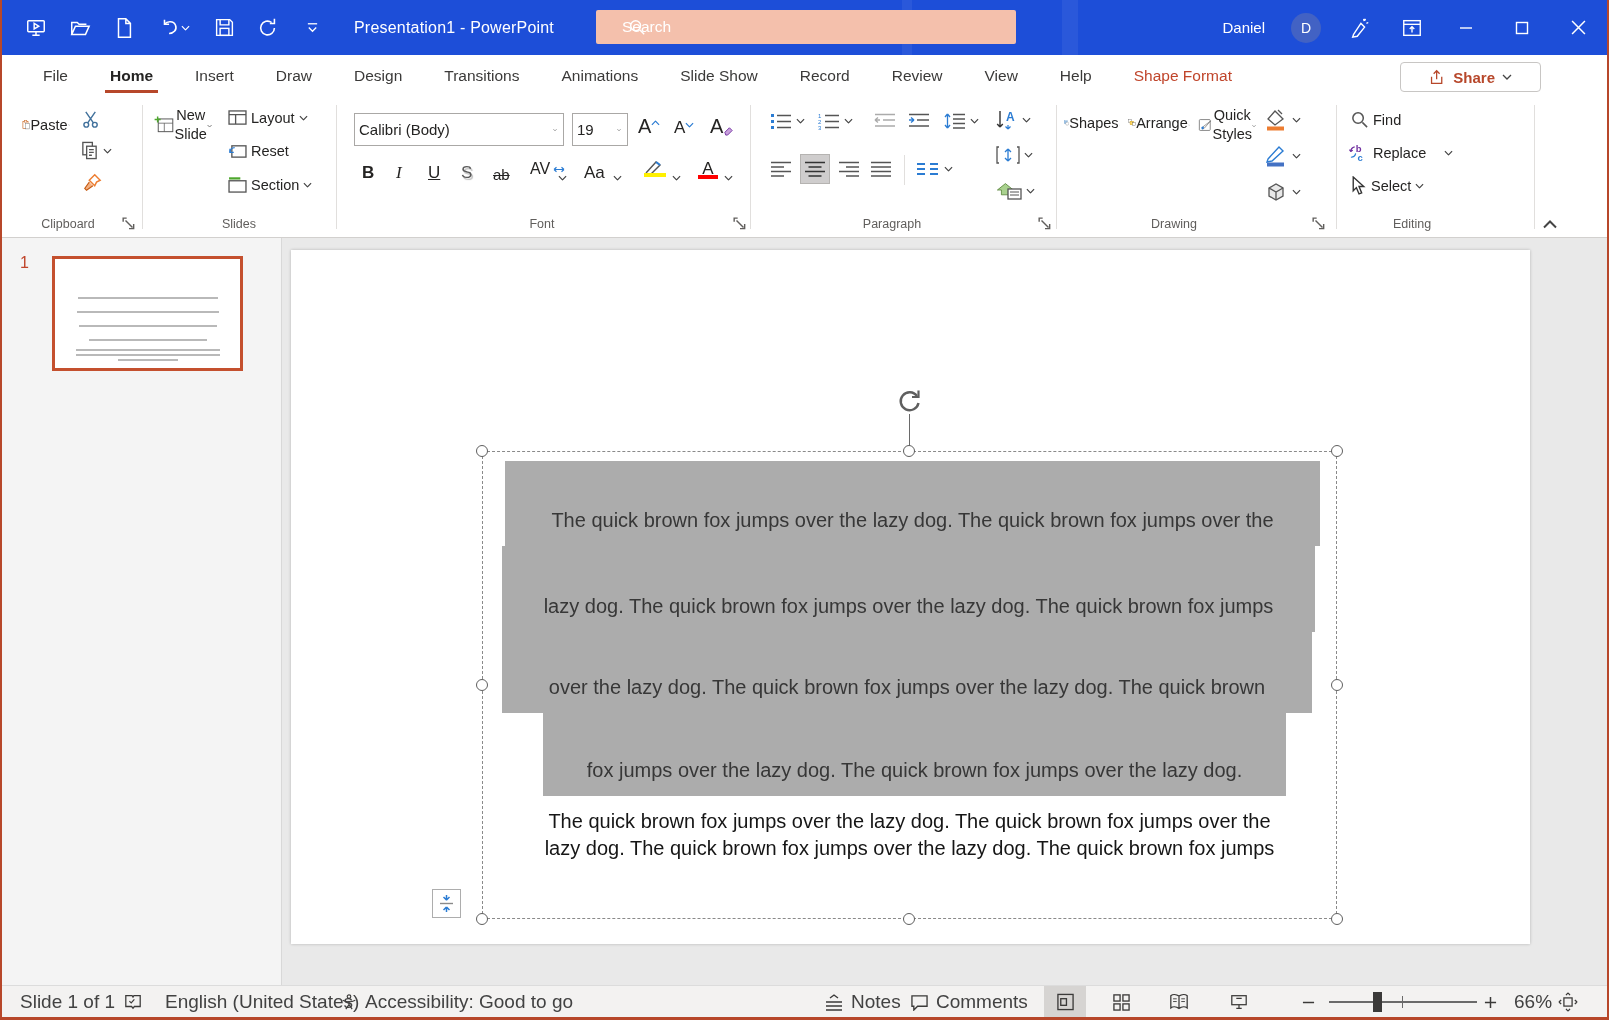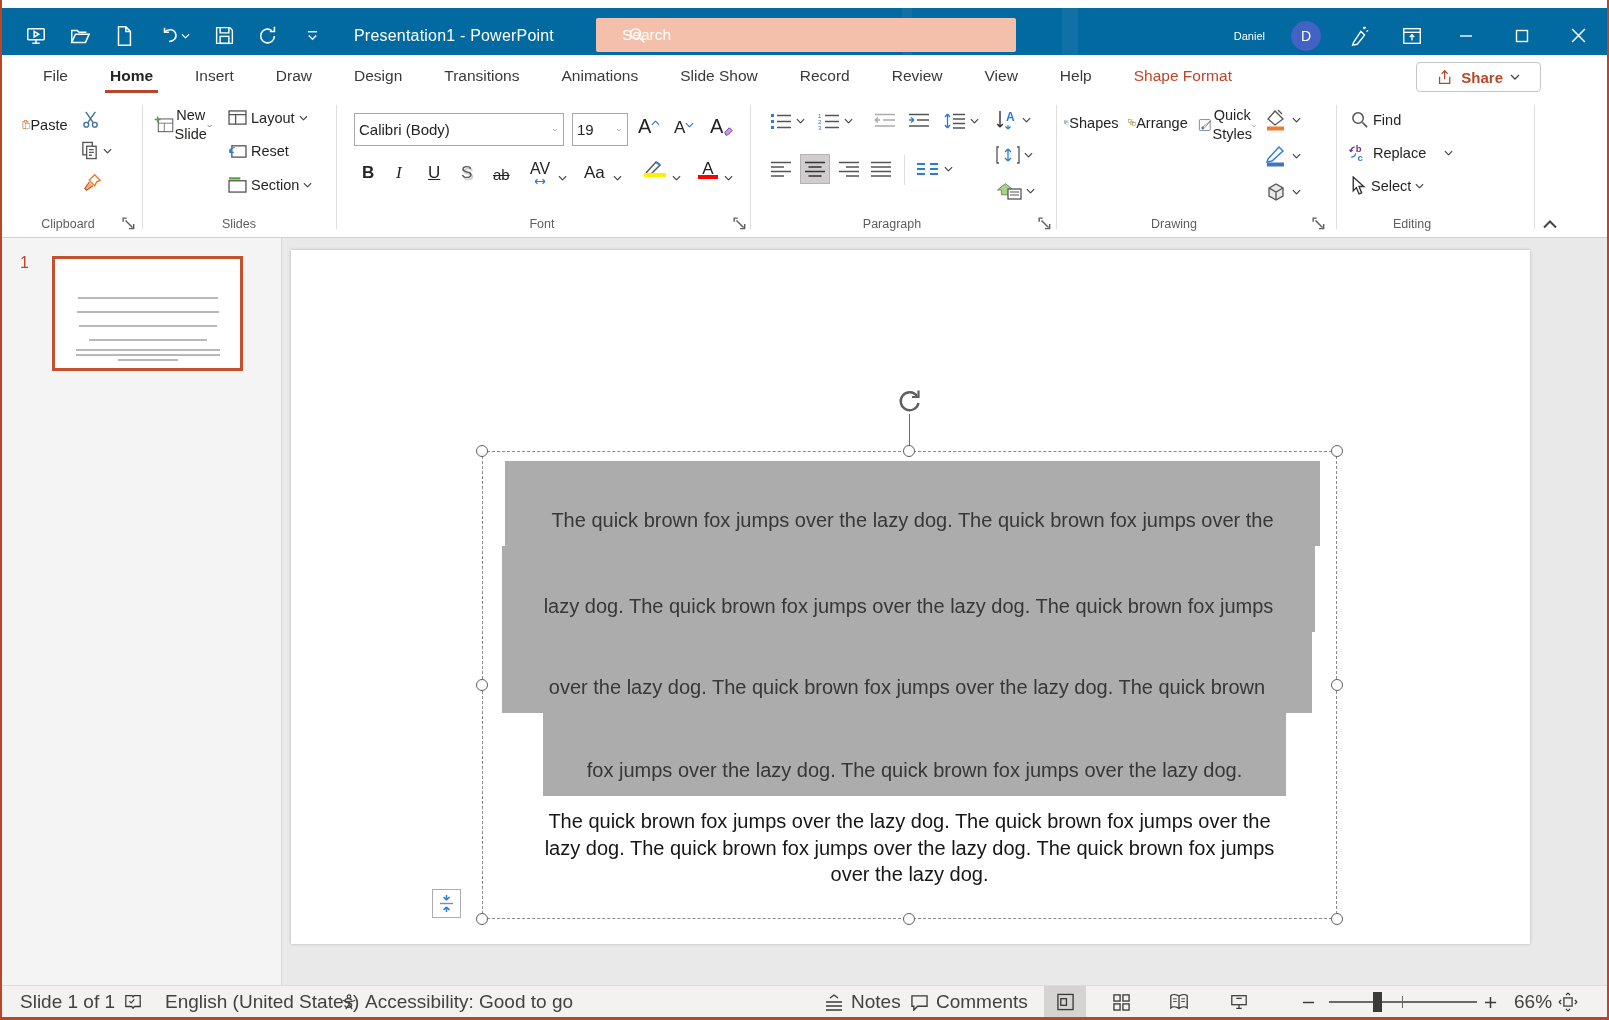--- a/index.html
+++ b/index.html
@@ -2,43 +2,43 @@
 <html><head>
 <meta charset="utf-8">
 <style>
   * { margin:0; padding:0; box-sizing:border-box; }
   html,body { width:1609px; height:1020px; font-family:"Liberation Sans", sans-serif; }
   .app { position:relative; width:1609px; height:1020px; background:#fff; overflow:hidden;
          border-left:2px solid #B7472A; border-right:2px solid #B7472A; }
   svg { display:block; }
 
   
-  .titlebar { position:absolute; left:0; top:0; width:100%; height:67px; background:#0369a1; color:#fff;margin-top:8px; }
+  .titlebar { position:absolute; left:0; top:0; width:100%; height:67px; background:#1d4ed8; color:#fff; }
   .tb-deco { position:absolute; top:0; height:55px; background:rgba(255,255,255,0.06); }
   .qat { position:absolute; left:22px; top:0; height:55px; display:flex; align-items:center; gap:20px; }
   .qat .qbtn { width:24px; height:24px; display:flex; align-items:center; justify-content:center; color:#fff; cursor:pointer; }
   .win-title { position:absolute; left:352px; top:0; height:55px; display:flex; align-items:center; font-size:16px; color:#fff; letter-spacing:.2px; }
   .search-box { position:absolute; left:594px; top:10px; width:420px; height:34px; background:#F4C0AC; border-radius:2px;
                 display:flex; align-items:center; color:#fff; font-size:15.5px; gap:12px; cursor:text; }
   .tb-right { position:absolute; right:14px; top:0; height:55px; display:flex; align-items:center; gap:26px; }
-  .user-name { font-size:11px; color:#fff; }
+  .user-name { font-size:15px; color:#fff; }
   .avatar { width:30px; height:30px; border-radius:50%; background:#4262C4; color:#fff; font-size:14px;
             display:flex; align-items:center; justify-content:center; }
   .tbicon { width:26px; height:26px; display:flex; align-items:center; justify-content:center; color:#fff; cursor:pointer; }
   .winctl { width:30px; height:30px; display:flex; align-items:center; justify-content:center; color:#fff; cursor:pointer; }
 
   
   .tabrow { position:absolute; left:0; top:55px; width:100%; height:42px; background:#fff; display:flex; align-items:center; }
   .tabs { display:flex; align-items:center; padding-left:20px; }
   .tab { font-size:15.5px; color:#3b3a39; padding:10px 21px; position:relative; cursor:pointer; white-space:nowrap; }
   .tab.active { color:#252423; font-weight:bold; }
   .tab.active::after { content:""; position:absolute; left:16px; right:16px; bottom:2px; height:3px; background:#B7472A; }
   .tab.contextual { color:#C0452B; }
   .share-btn { position:absolute; right:66px; top:7px; height:30px; border:1px solid #c8c6c4; border-radius:4px;
-               display:flex; align-items:center; gap:7px; padding:0 20px; cursor:pointer; background:#fff; }
+               display:flex; align-items:center; gap:7px; padding:0 28px; cursor:pointer; background:#fff; }
   .share-btn .lbl { color:#B7472A; font-size:15px; font-weight:bold; }
   .share-chev { color:#444; }
 
   
   .ribbon { position:absolute; left:0; top:97px; width:100%; height:141px; background:#fff; border-bottom:1px solid #d2d0ce; }
   .grp-label { position:absolute; bottom:6px; font-size:12.5px; color:#605e5c; text-align:center; width:120px; transform:translateX(-50%); }
   .launcher { position:absolute; bottom:6px; width:14px; height:14px; color:#605e5c; cursor:pointer; }
   .gdiv { position:absolute; top:8px; bottom:8px; width:1px; background:#e1dfdd; }
   .rbtn { position:absolute; display:flex; align-items:center; gap:4px; color:#252423; font-size:14.5px; cursor:pointer; white-space:nowrap; }
   .bigbtn { position:absolute; display:flex; align-items:center; cursor:pointer; color:#252423; font-size:14.5px; text-align:center; }
@@ -352,21 +352,21 @@
       </div>
     <div class="txtbtn b-und" style="position:absolute;left:426px;top:66px">
         <span>U</span>
       </div>
     <div class="txtbtn b-shad" style="position:absolute;left:459px;top:66px">
         <span>S</span>
       </div>
     <div class="txtbtn b-strk" style="position:absolute;left:491px;top:69px">
         <span>ab</span>
       </div>
-    <div class="txtbtn" style="position:absolute;left:528px;top:63px;font-size:16px;flex-direction:column;align-items:center">
+    <div class="txtbtn" style="position:absolute;left:528px;top:63px;font-size:16px;flex-direction:row;align-items:center">
       <span>AV</span>
       <svg width="18" height="7" viewBox="0 0 18 7">
           <path d="M4 3.5 h10 M4 3.5 l2.5 -2.2 M4 3.5 l2.5 2.2 M14 3.5 l-2.5 -2.2 M14 3.5 l-2.5 2.2" stroke="#2B7CD3" stroke-width="1.2" fill="none"></path>
         </svg>
     </div>
     <svg width="9" height="6" viewBox="0 0 10 6" class="chev-s" style="position:absolute;left:556px;top:78px">
         <use href="#chev"></use>
       </svg>
     <div class="txtbtn" style="position:absolute;left:582px;top:66px">
         <span>Aa</span>
@@ -639,21 +639,20 @@
     <div class="hlblock" style="left:500px;top:394px;width:810px;height:81px">
         <span>over the lazy dog. The quick brown fox jumps over the lazy dog.  The quick brown</span>
       </div>
     <div class="hlblock" style="left:541px;top:475px;width:743px;height:83px">
         <span>fox jumps over the lazy dog. The quick brown fox jumps over the lazy dog.</span>
       </div>
 
     <div class="para2">
       <div>The quick brown fox jumps over the lazy dog. The quick brown fox jumps over the</div>
       <div>lazy dog. The quick brown fox jumps over the lazy dog.  The quick brown fox jumps</div>
-      <div>over the lazy dog.</div>
     </div>
 
     <div class="handle" style="left:480px;top:213px"></div>
     <div class="handle" style="left:907px;top:213px"></div>
     <div class="handle" style="left:1335px;top:213px"></div>
     <div class="handle" style="left:480px;top:447px"></div>
     <div class="handle" style="left:1335px;top:447px"></div>
     <div class="handle" style="left:480px;top:681px"></div>
     <div class="handle" style="left:907px;top:681px"></div>
     <div class="handle" style="left:1335px;top:681px"></div>

